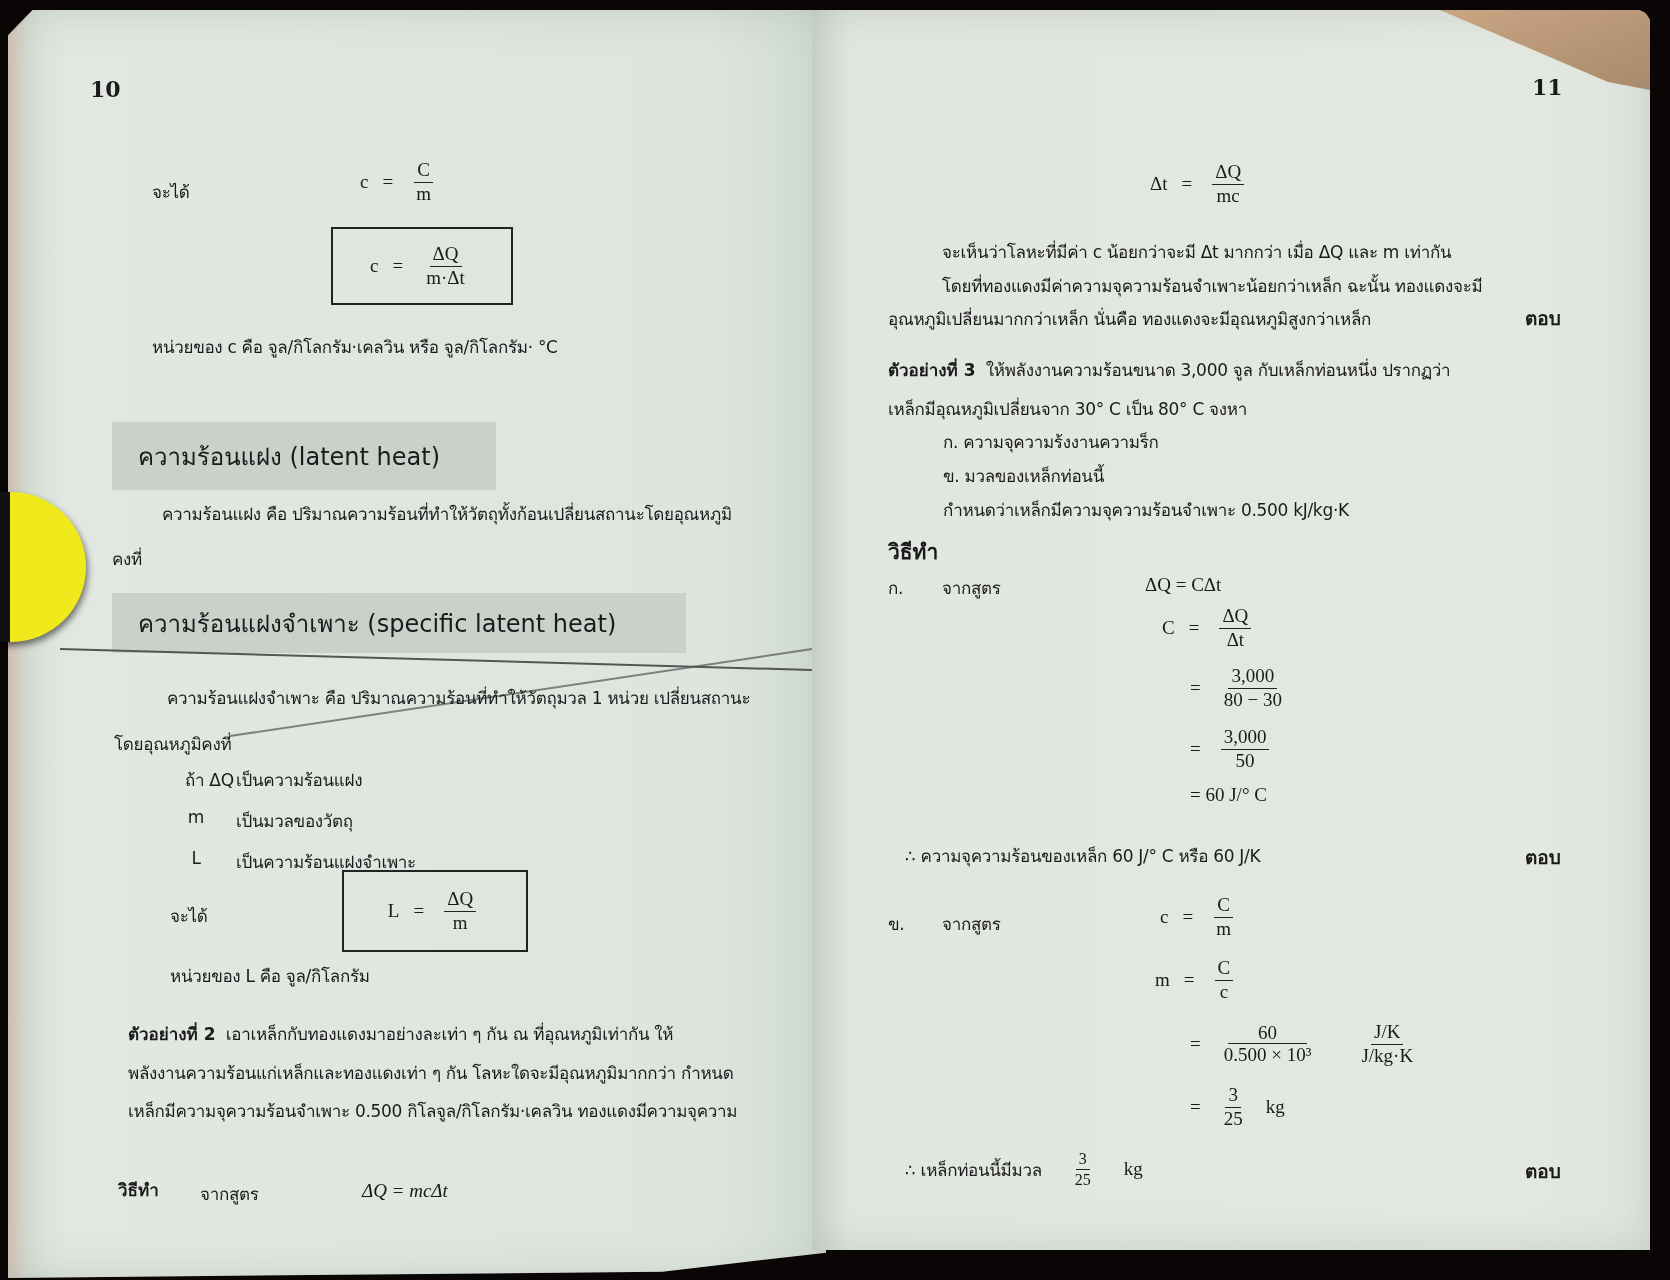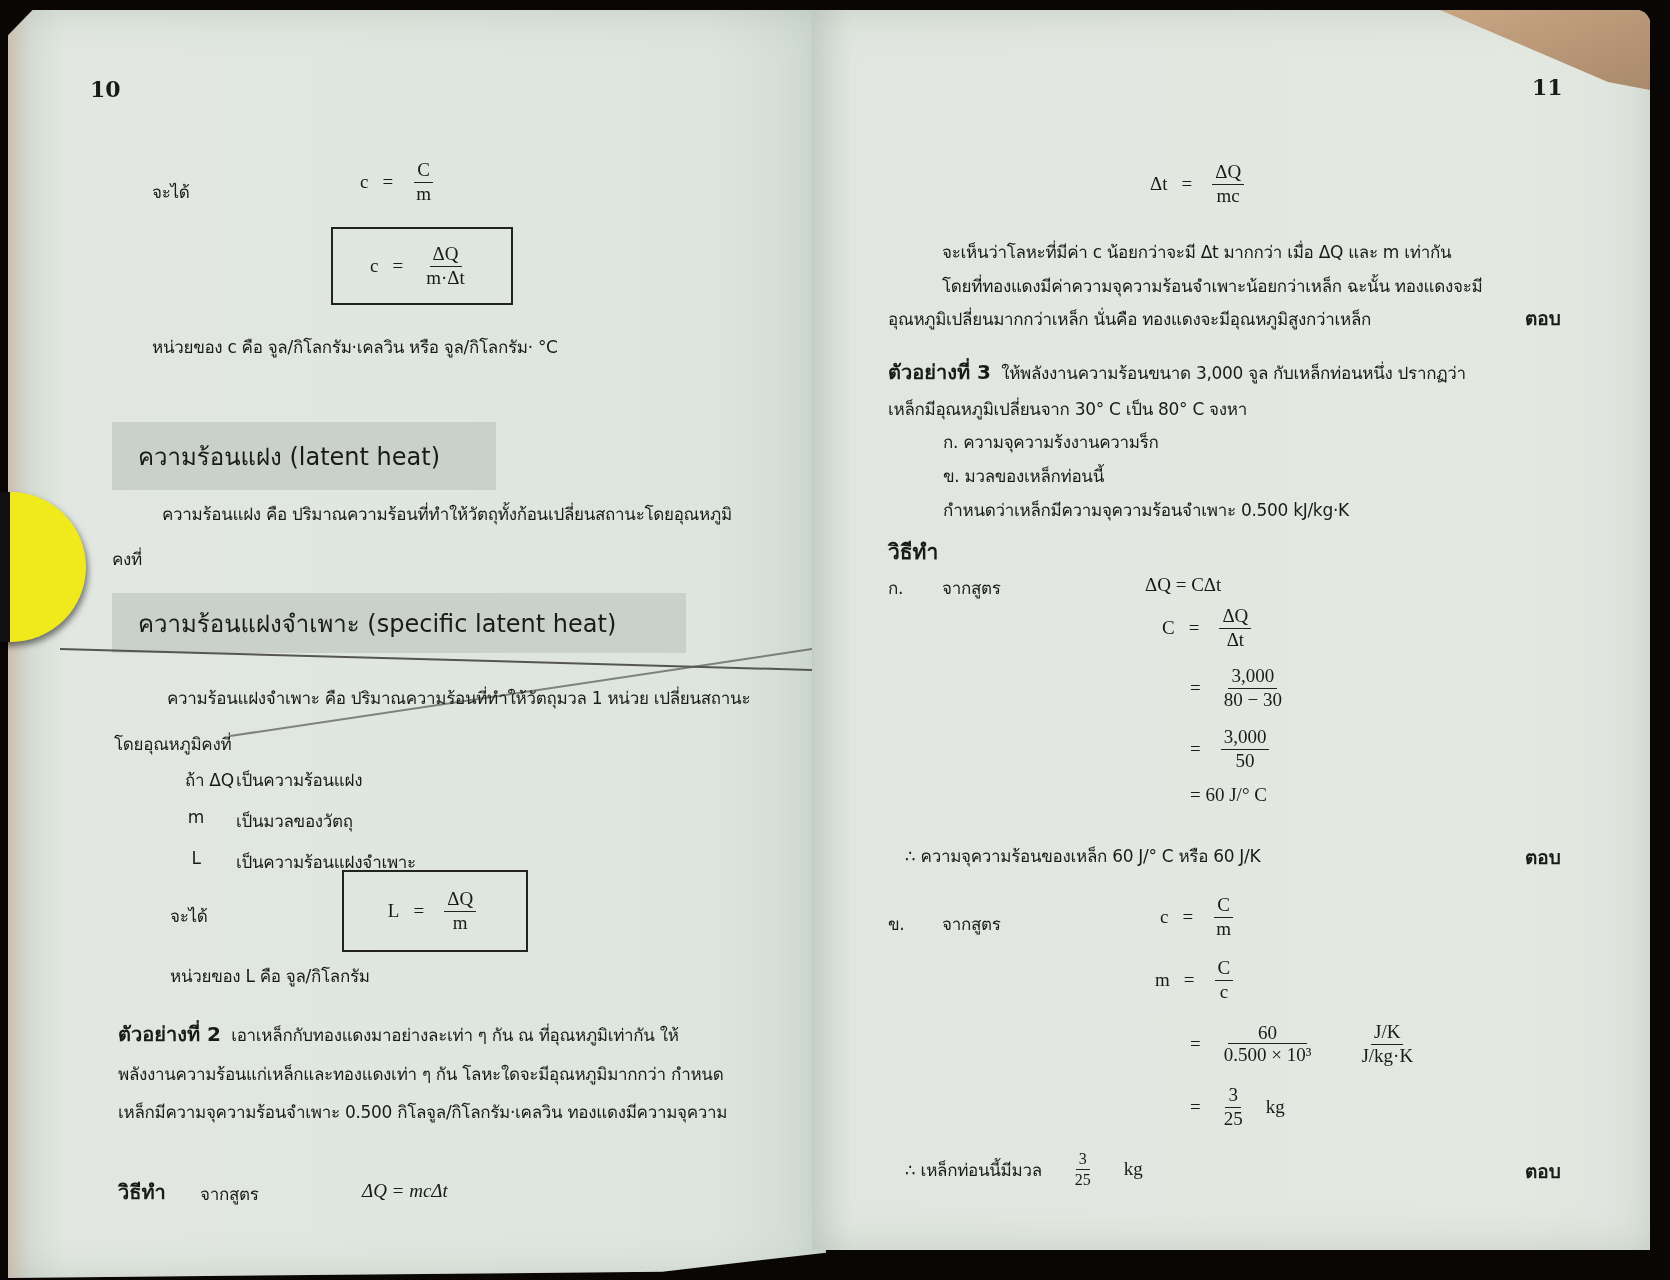--- a/index.html
+++ b/index.html
@@ -37,21 +37,21 @@
   }
   .yellow-tab::before {
     content:""; position:absolute; left:0; top:0; width:10px; height:100%; background:#111;
   }
   .tear {
     position:absolute; height:2px; background:#555; transform-origin:left center;
   }
   .abs { position:absolute; white-space:nowrap; }
   .pnum { font-weight:bold; font-size:22px; font-family:"DejaVu Serif", serif; }
   .th { font-family:"DejaVu Sans", sans-serif; font-size:17px; letter-spacing:-0.3px; }
-  .thb { font-family:"DejaVu Sans", sans-serif; font-size:20px; font-weight:bold; }
+  .thb { font-family:"DejaVu Sans", sans-serif; font-size:17px; font-weight:bold; }
   .math { font-family:"Liberation Serif", serif; font-size:19px; }
   .frac { display:inline-flex; flex-direction:column; align-items:center; vertical-align:middle; margin:0 6px; }
   .frac .num { border-bottom:1.5px solid #222; padding:0 3px 1px 3px; line-height:1.1; }
   .frac .den { padding:1px 3px 0 3px; line-height:1.1; }
   .eqline { display:flex; align-items:center; gap:14px; }
   .box { position:absolute; border:2px solid #222; display:flex; align-items:center; justify-content:center; }
   .heading-band {
     position:absolute; background:#c9d1ca; display:flex; align-items:center; padding-left:26px;
     font-family:"DejaVu Sans", sans-serif; font-size:24px; color:#1a1a1a;
   }
@@ -117,21 +117,21 @@
     <span>=</span>
     <span class="frac">
       <span class="num">ΔQ</span>
       <span class="den">m</span>
     </span>
   </div>
 </div>
 
 <div class="abs th" style="left:170px;top:962px;">หน่วยของ L คือ  จูล/กิโลกรัม</div>
 
-<div class="abs" style="left:118px;top:1015px;line-height:38px;">
+<div class="abs" style="left:128px;top:1015px;line-height:38px;">
   <div><span class="thb">ตัวอย่างที่ 2</span>&nbsp;&nbsp;<span class="th">เอาเหล็กกับทองแดงมาอย่างละเท่า ๆ  กัน  ณ  ที่อุณหภูมิเท่ากัน  ให้</span></div>
   <div class="th">พลังงานความร้อนแก่เหล็กและทองแดงเท่า ๆ  กัน  โลหะใดจะมีอุณหภูมิมากกว่า  กำหนด</div>
   <div class="th">เหล็กมีความจุความร้อนจำเพาะ  0.500 กิโลจูล/กิโลกรัม·เคลวิน  ทองแดงมีความจุความ</div>
 </div>
 
 <div class="abs thb" style="left:118px;top:1176px;">วิธีทำ</div>
 <div class="abs th" style="left:200px;top:1180px;">จากสูตร</div>
 <div class="abs math" style="left:362px;top:1180px;font-style:italic;">ΔQ  =  mcΔt</div>
 
 <div class="page" id="page-right">

